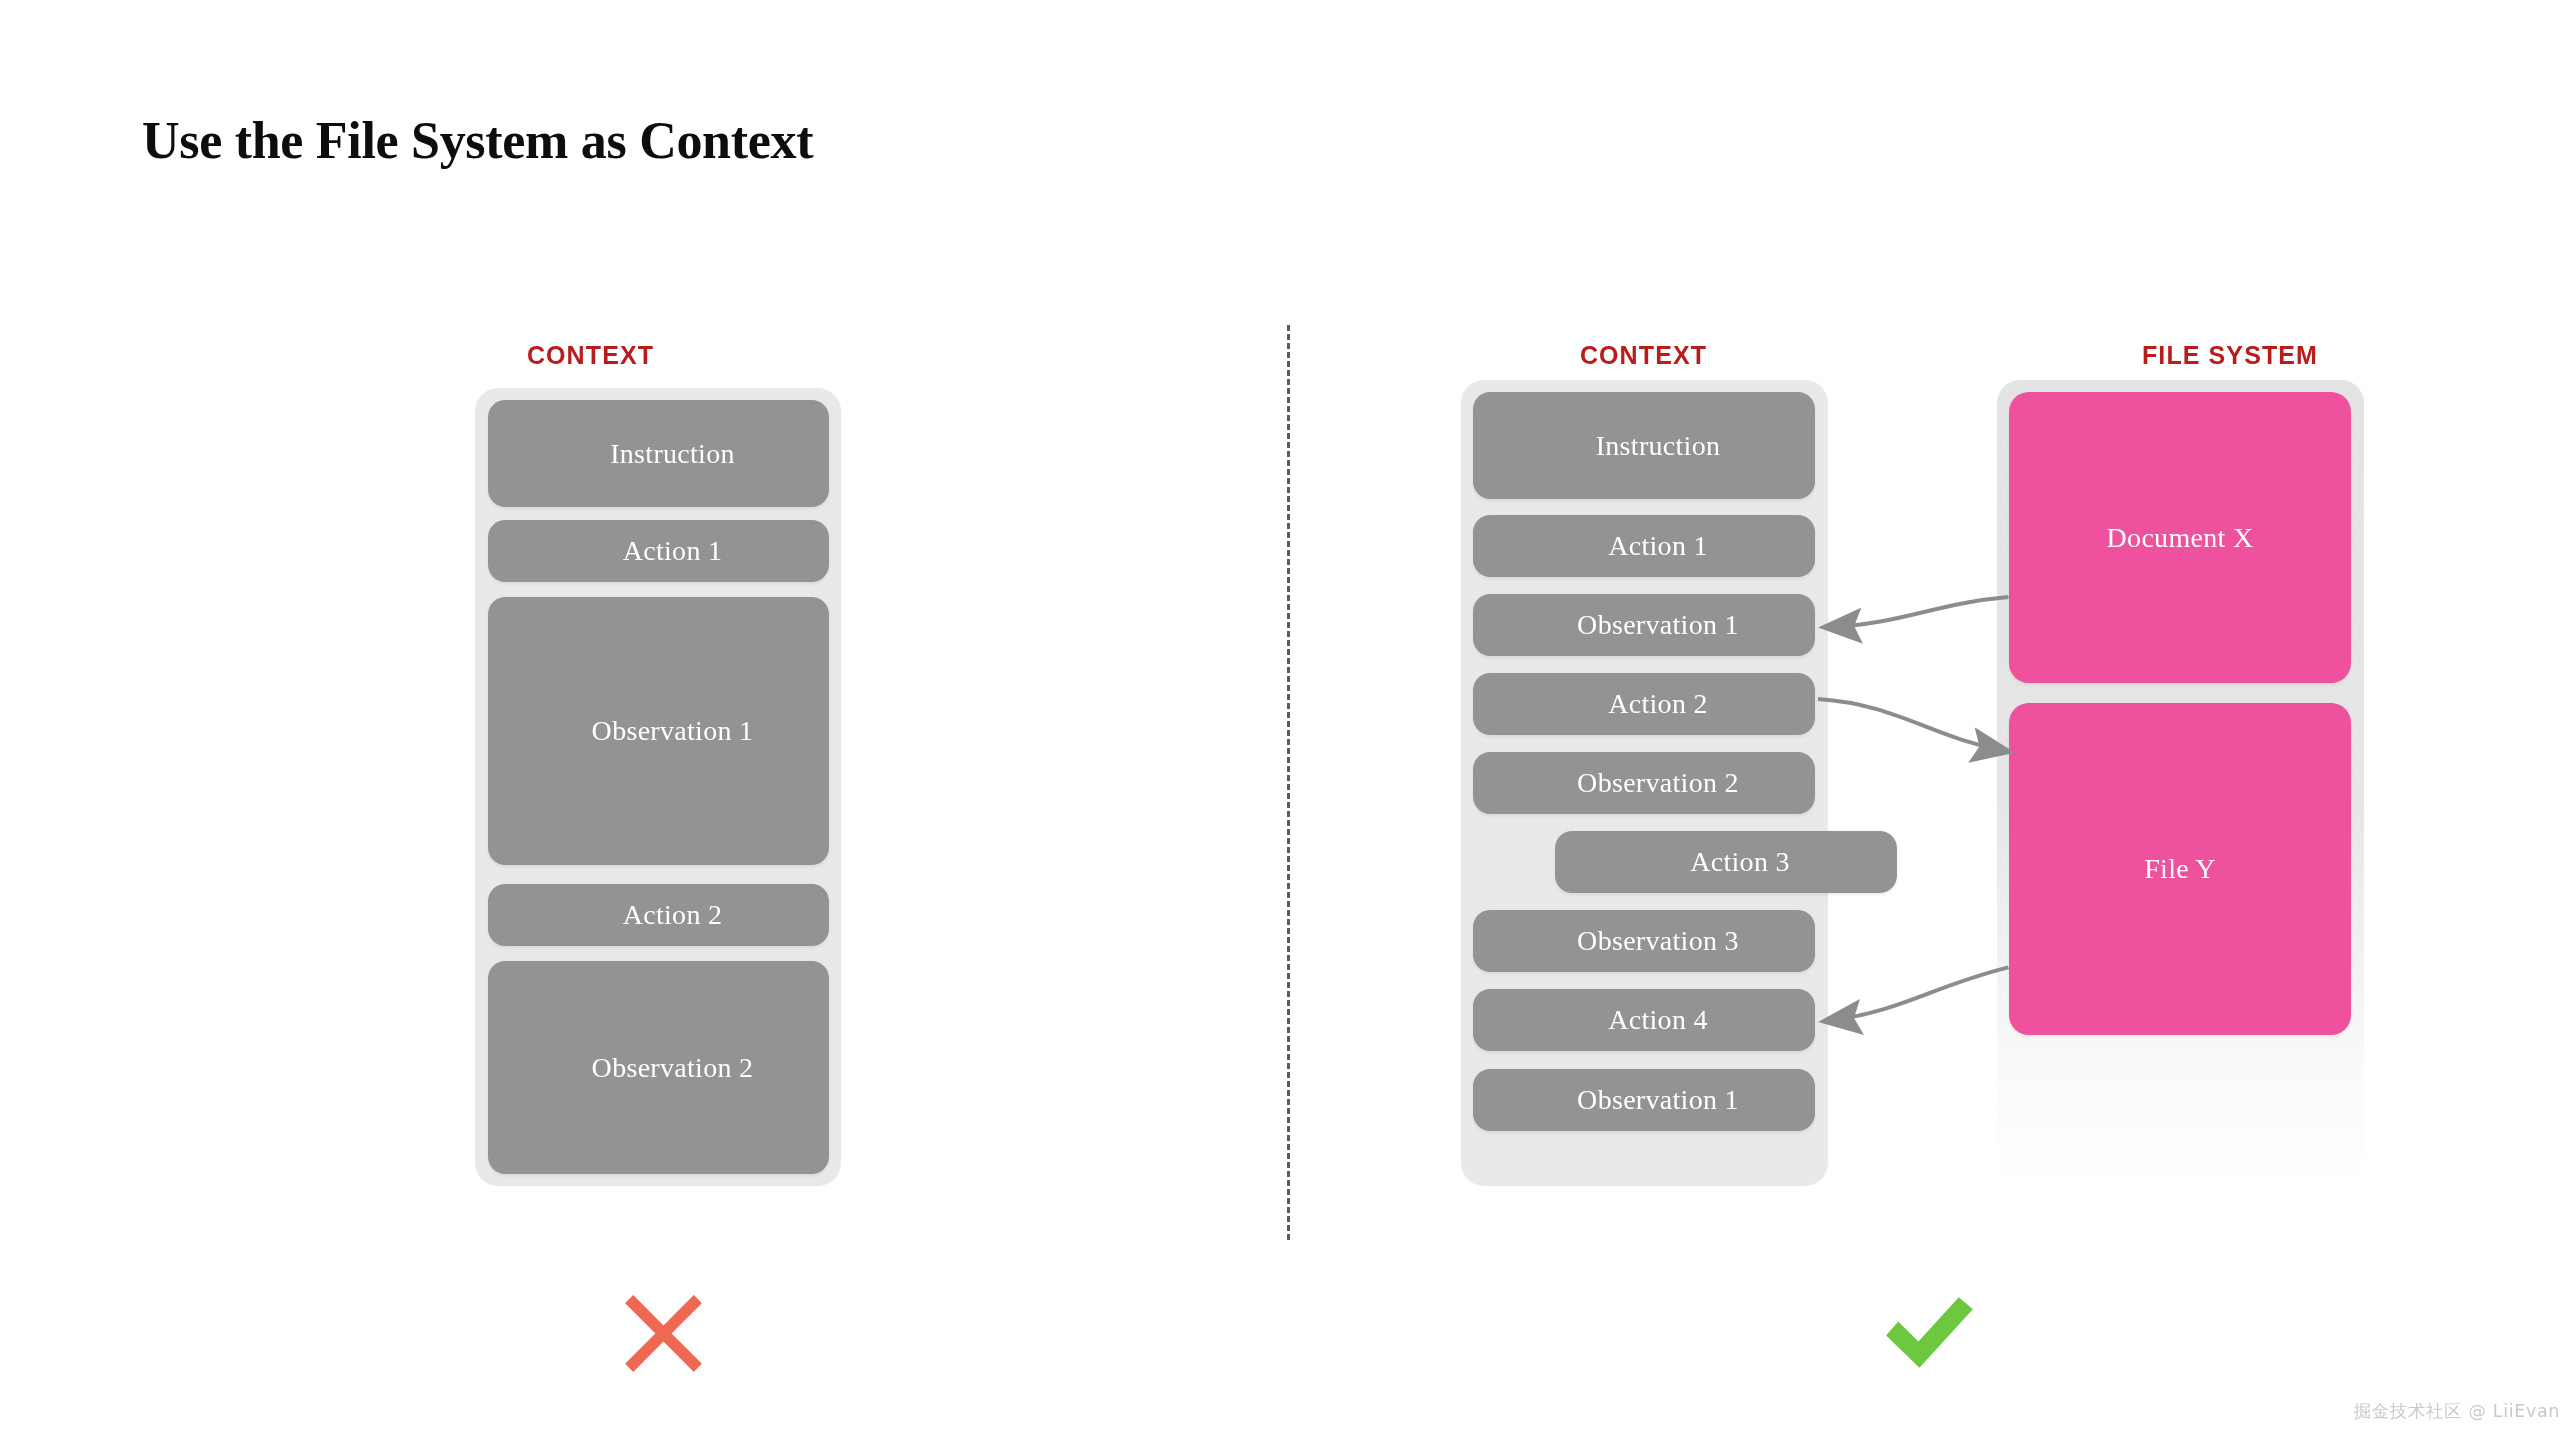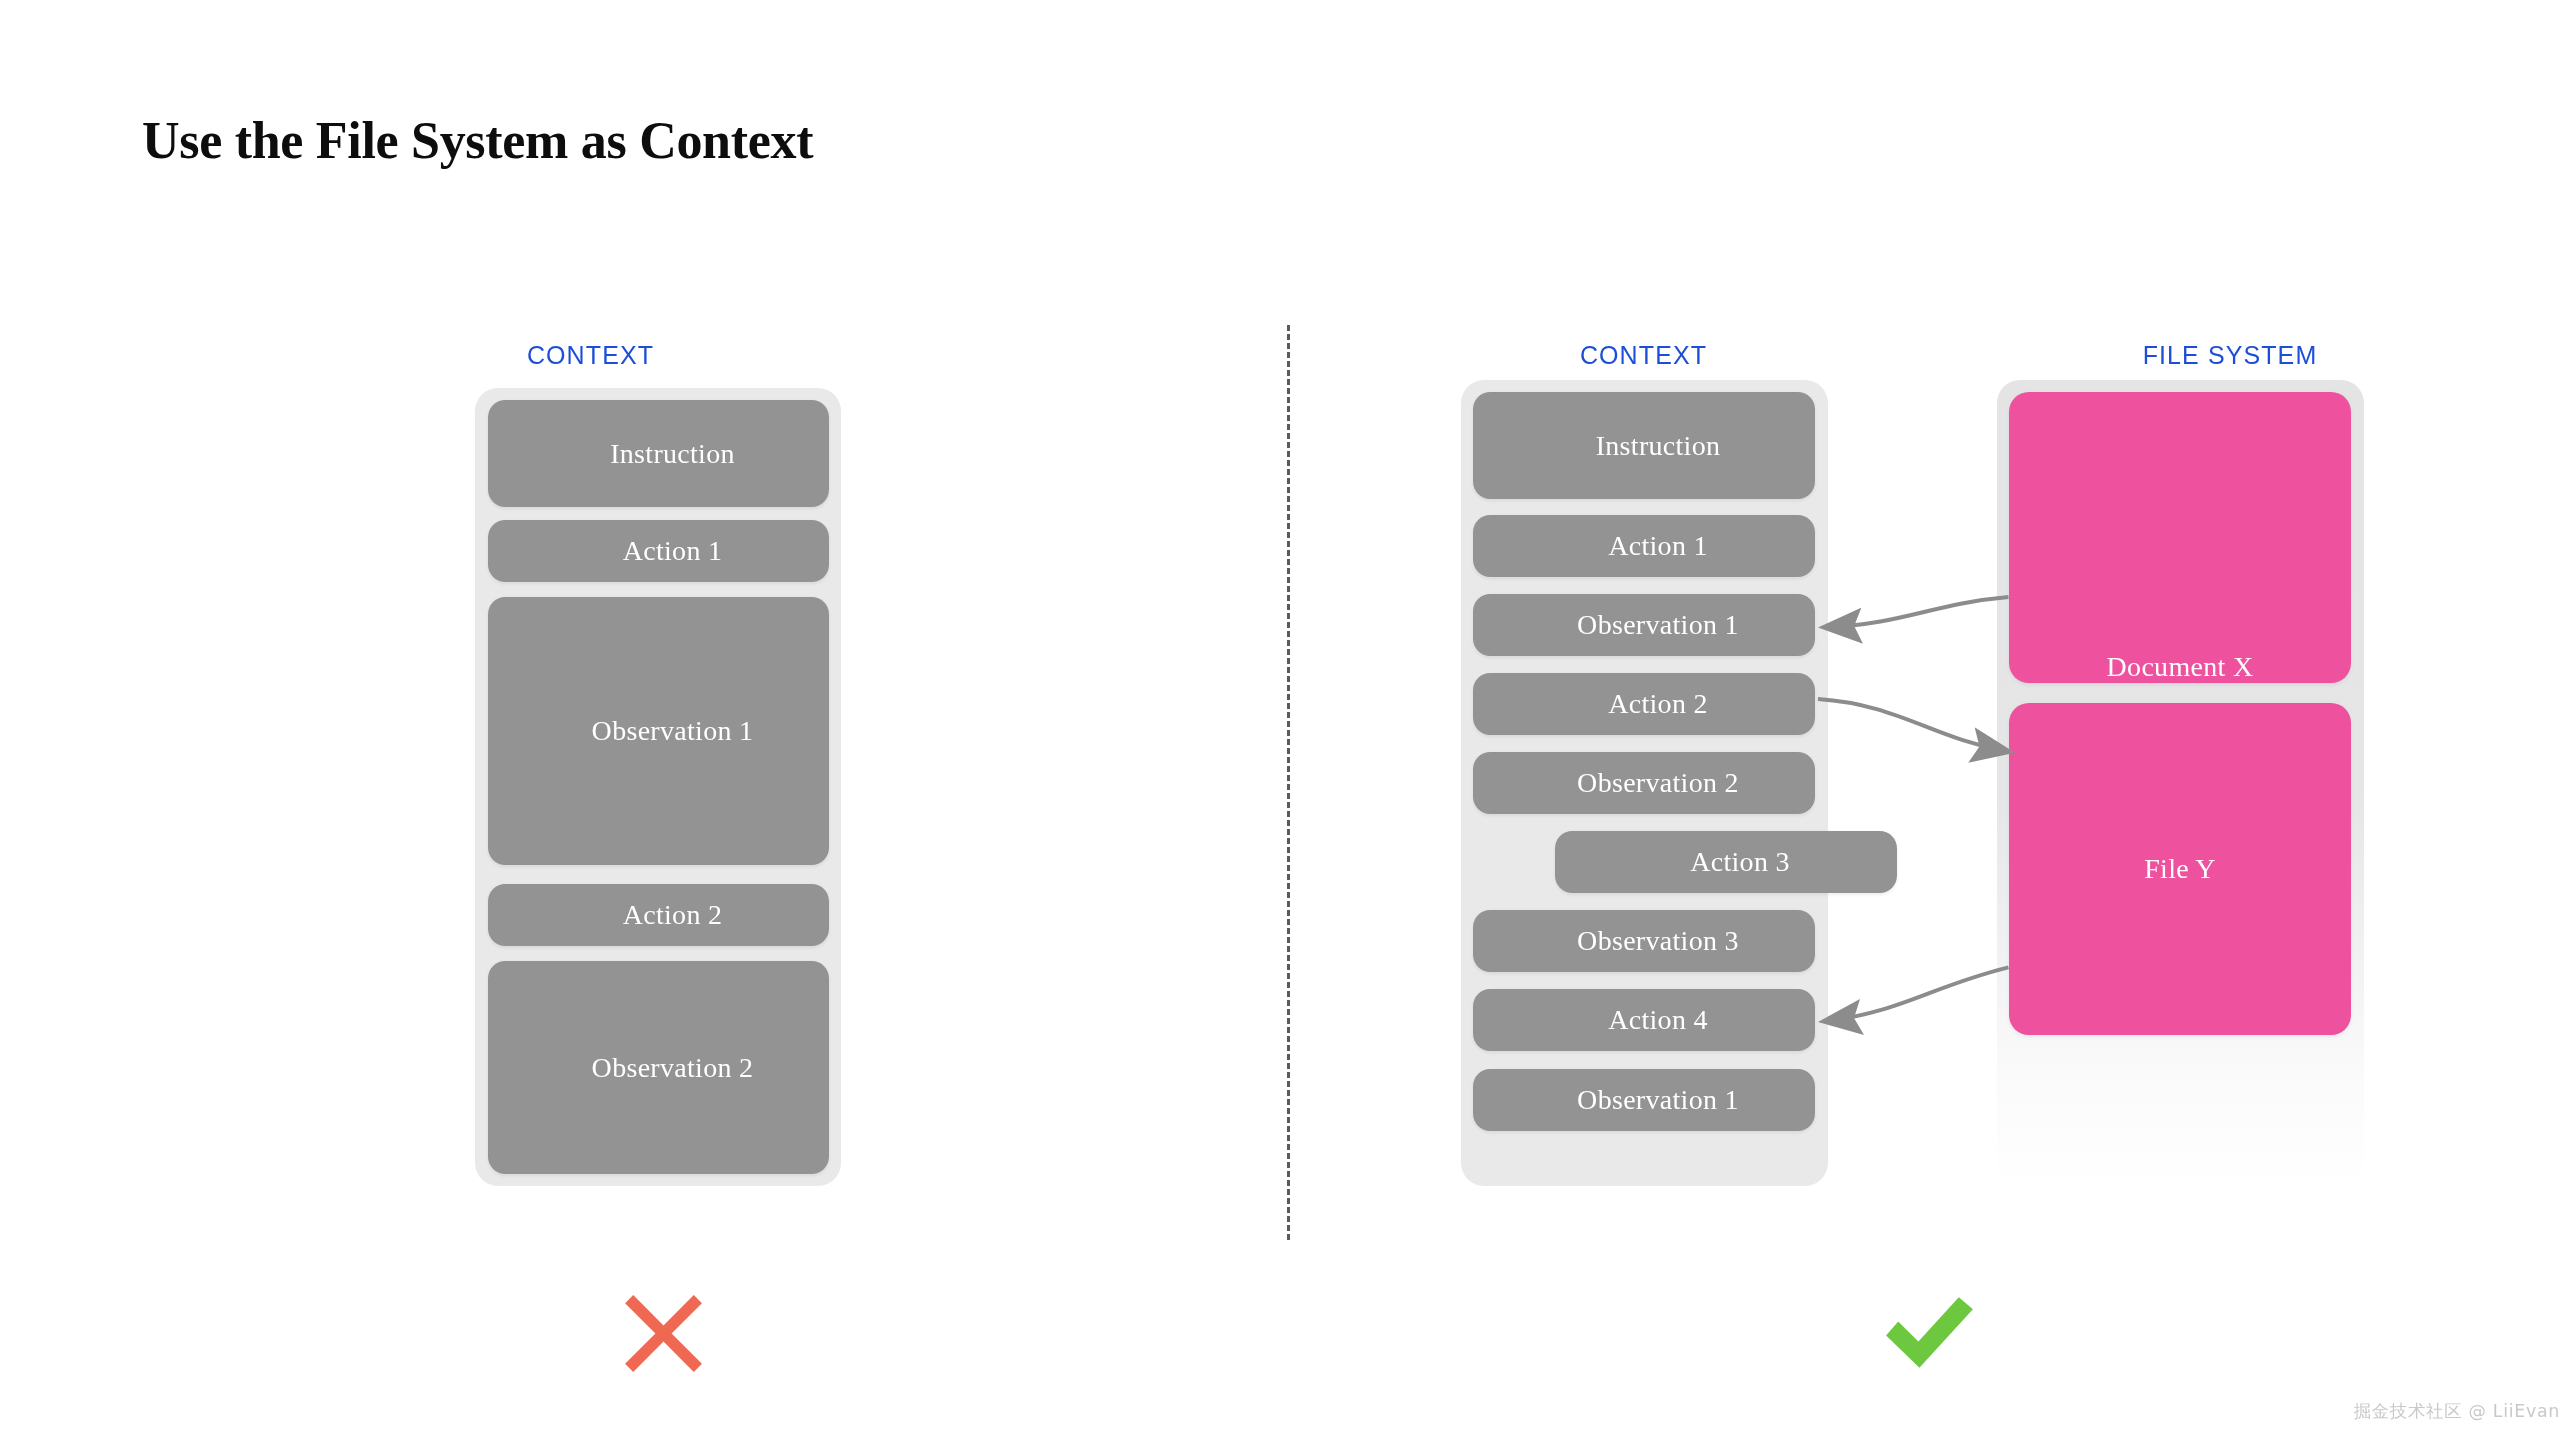--- a/index.html
+++ b/index.html
@@ -37,23 +37,24 @@
     height: 915px;
     border-left: 3.4px dashed #5b5b5b;
   }
 
   
   .col-header {
     position: absolute;
     font-family: "Liberation Sans", sans-serif;
     font-size: 25px;
     letter-spacing: 1.1px;
-    color: #1d4ed8;
+    color: #b91c1c;
     text-align: center;
     white-space: nowrap;
+    font-weight: bold;
   }
 
   
   .stack-container {
     position: absolute;
     background: #e9e9e9;
     border-radius: 23px;
     box-sizing: border-box;
   }
   .stack-container.fade {
@@ -161,21 +162,21 @@
   <span>Action 4</span>
 </div>
 <div class="block gray" style="left:1473px; top:1069px; width:342px; height:62px;">
   <span>Observation 1</span>
 </div>
 
 <div class="col-header" style="left:2096px; top:341px; width:268px;">FILE SYSTEM</div>
 
 <div class="stack-container fade" style="left:1997px; top:380px; width:367px; height:806px;"></div>
 
-<div class="block pink" style="left:2009px; top:392px; width:342px; height:291px;align-items:flex-end;">
+<div class="block pink" style="left:2009px; top:392px; width:342px; height:291px;">
   <span>Document X</span>
 </div>
 <div class="block pink" style="left:2009px; top:703px; width:342px; height:332px;">
   <span>File Y</span>
 </div>
 
 <svg id="arrow-layer" viewBox="0 0 3840 2160" xmlns="http://www.w3.org/2000/svg">
   <defs>
     <marker id="arrowhead-left" markerWidth="11" markerHeight="9" refX="9" refY="4.5" orient="auto-start-reverse" markerUnits="strokeWidth">
       <path d="M0,4.5 L11,0 L9,4.5 L11,9 Z" fill="#8c8c8c"></path>

